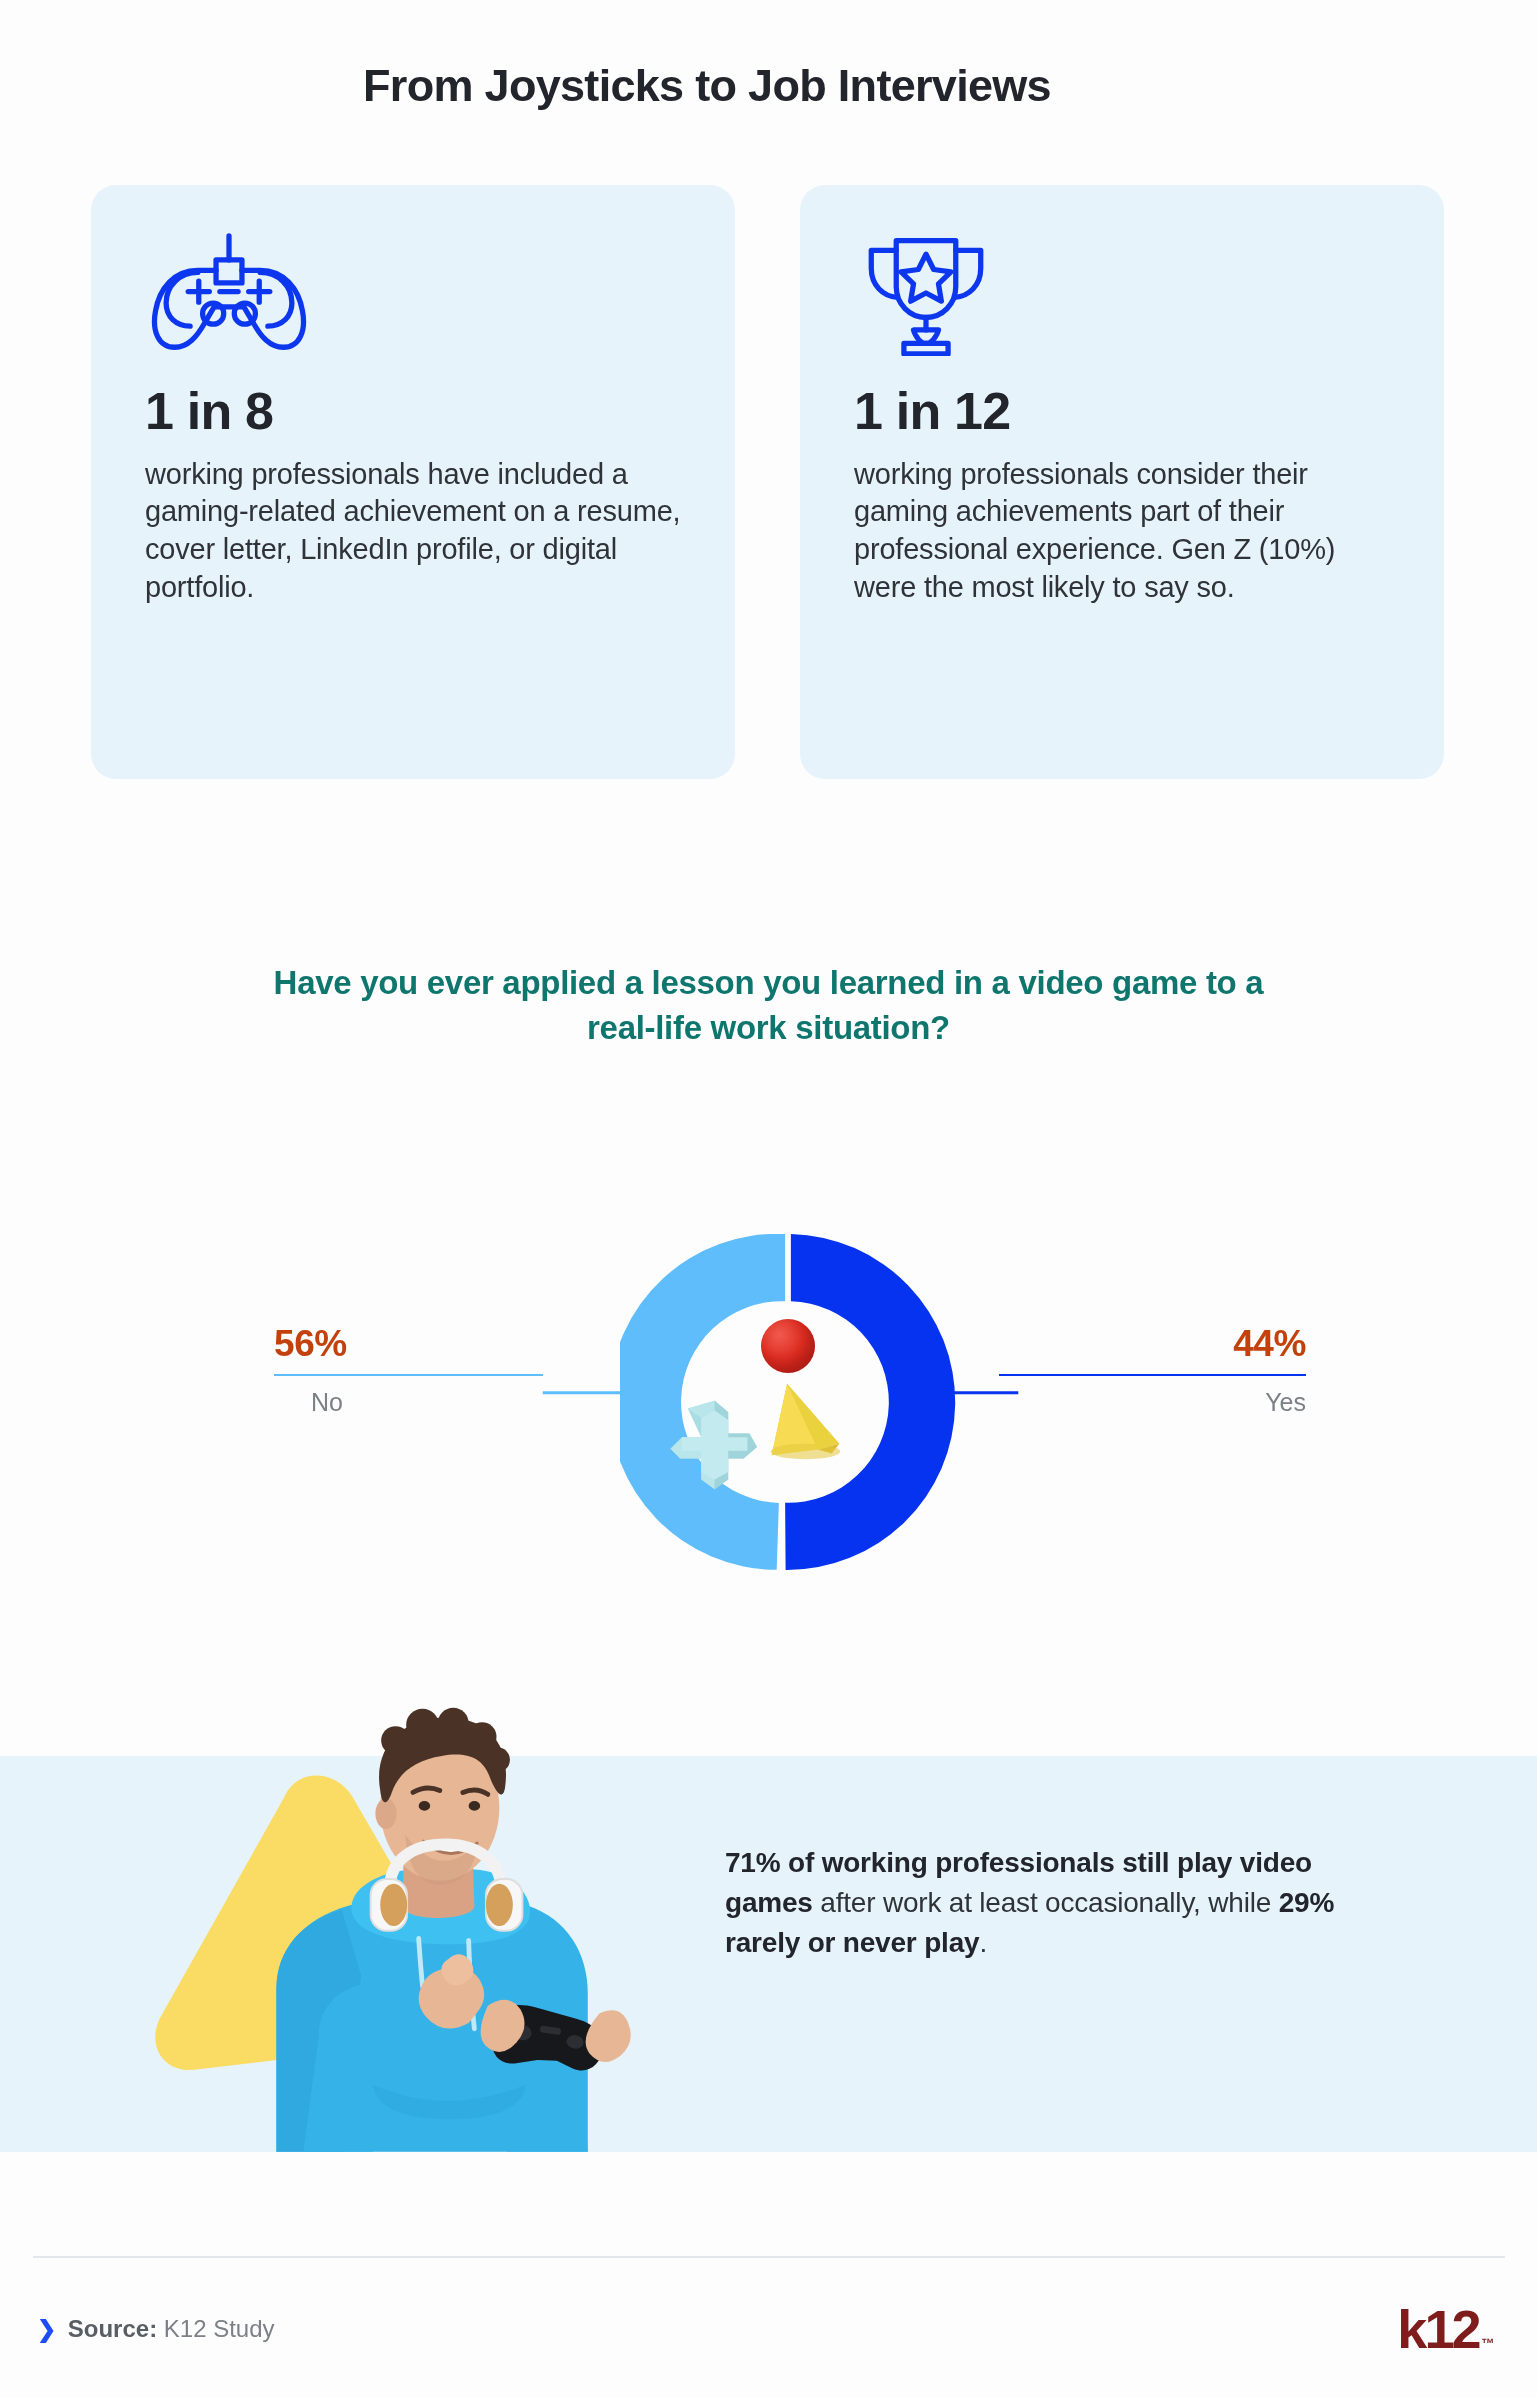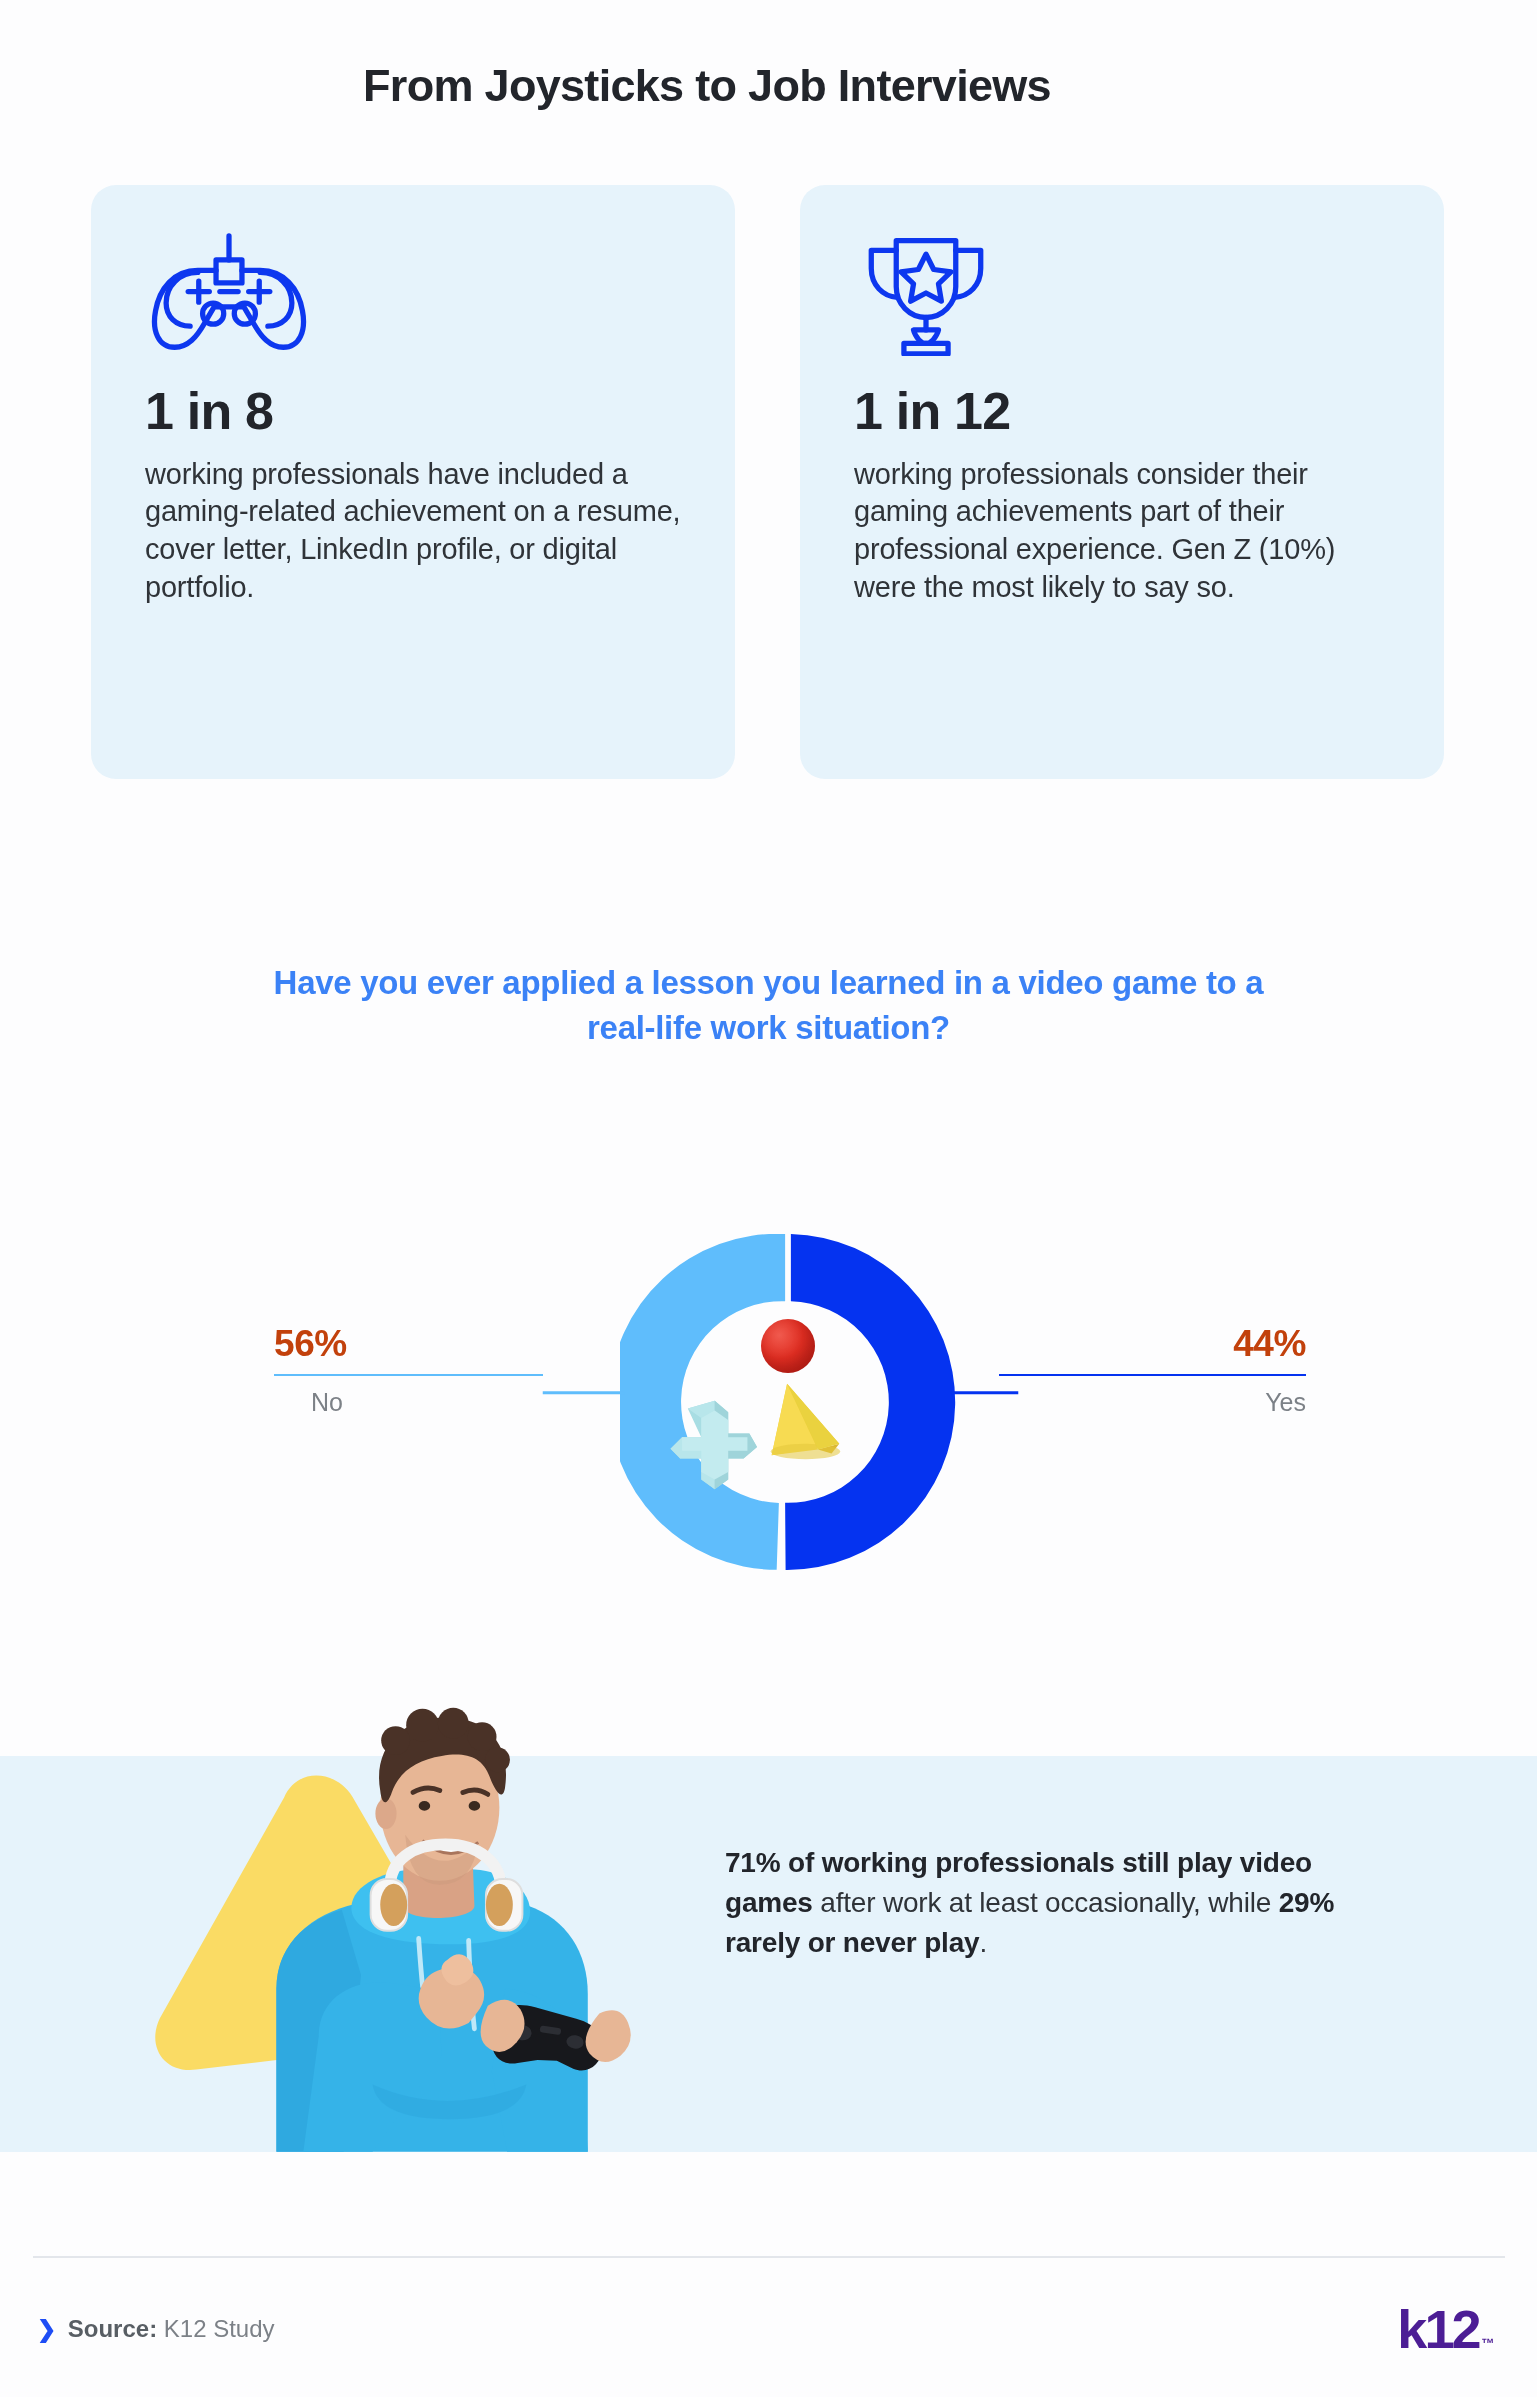--- a/index.html
+++ b/index.html
@@ -65,21 +65,21 @@
   
   .question {
     position: absolute;
     top: 961px;
     left: 240px;
     width: 1057px;
     text-align: center;
     font-size: 33px;
     font-weight: 700;
     line-height: 1.35;
-    color: #3b82f6;
+    color: #0f766e;
     letter-spacing: -0.3px;
   }
 
   
   .chart {
     position: absolute;
     top: 1114px;
     left: 0;
     width: 1537px;
     height: 596px;
@@ -185,21 +185,21 @@
     color: #7c8187;
   }
   .source .chev { color: #1e4df5; font-weight: 700; font-size: 23px; line-height: 1; }
   .source b { color: #585e64; font-weight: 700; }
   .logo {
     position: absolute;
     top: 2302px;
     right: 42px;
     display: flex;
     align-items: flex-end;
-    color: #4c1d95;
+    color: #7f1d1d;
   }
   .logo .mark {
     font-size: 54px;
     font-weight: 700;
     letter-spacing: -2.9px;
     line-height: 1;
   }
   .logo .tm {
     font-size: 13.4px;
     font-weight: 700;

